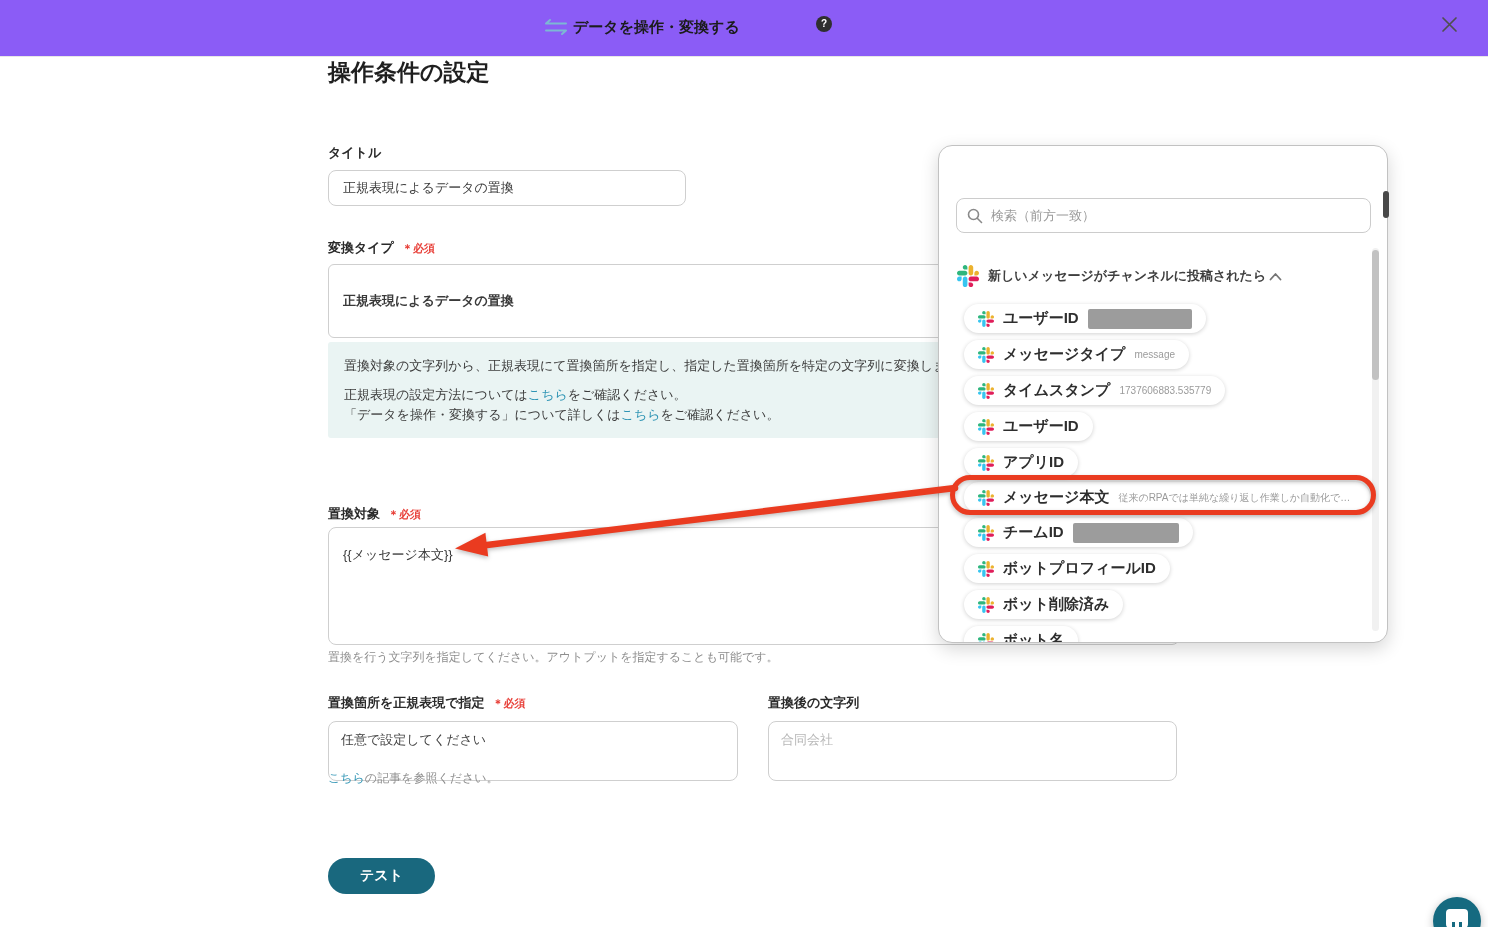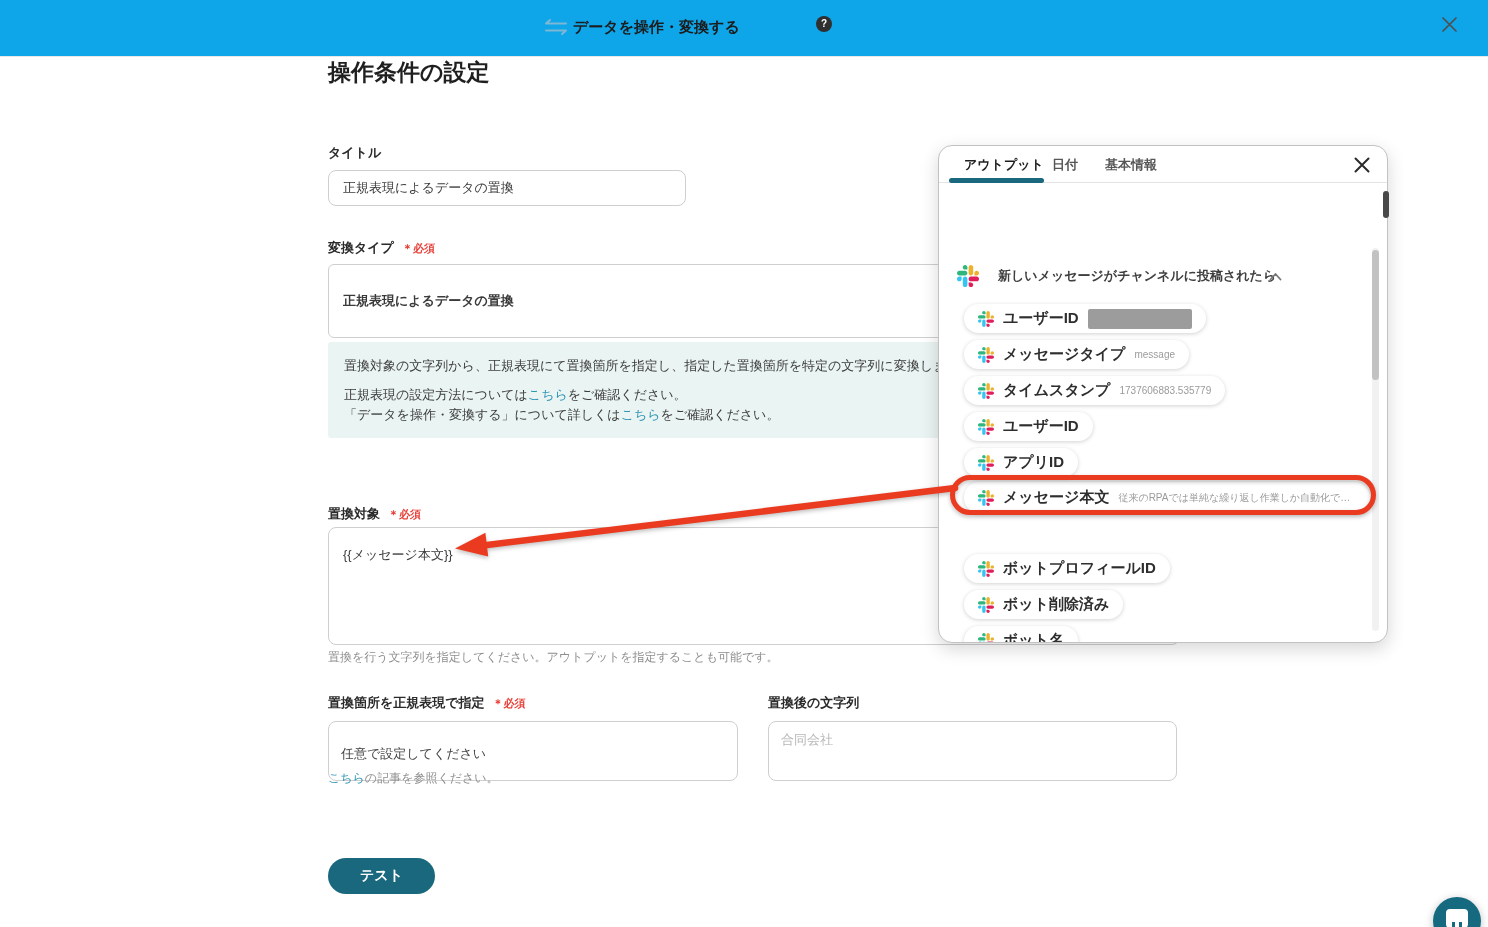--- a/index.html
+++ b/index.html
@@ -1,21 +1,21 @@
 <!DOCTYPE html>
 <html><head>
 <meta charset="utf-8">
 <style>
   * { margin:0; padding:0; box-sizing:border-box; }
   html,body { width:1488px; height:927px; overflow:hidden; background:#fff;
     font-family:"Liberation Sans","DejaVu Sans",sans-serif; }
 
   
   .topbar { position:absolute; left:0; top:0; width:1488px; height:57px;
-    background:#0ea5e9; border-bottom:1px solid #e7e7e7; z-index:4; }
+    background:#8b5cf6; border-bottom:1px solid #e7e7e7; z-index:4; }
   .topbar-title { position:absolute; left:573px; top:18px; font-size:15px;
     font-weight:700; color:#1c1c1c; }
   .swap-icon { position:absolute; left:544px; top:18px; }
   .help-icon { position:absolute; left:816px; top:16px; width:16px; height:16px;
     border-radius:50%; background:#2f2f2f; color:#fff; font-size:10px; font-weight:700;
     text-align:center; line-height:16px; cursor:pointer; }
   .topbar-close { position:absolute; left:1440px; top:15px; cursor:pointer; }
 
   
   .page-heading { position:absolute; left:328px; top:57px; font-size:23px;
@@ -28,21 +28,21 @@
     line-height:34px; padding:0 14px; }
   .type-select { left:328px; top:264px; width:852px; height:74px; border-radius:6px;
     display:flex; align-items:center; padding:0 14px; font-weight:700; }
   .info-box { position:absolute; left:328px; top:342px; width:852px; height:96px;
     background:#eaf4f3; border-radius:3px; padding:14px 16px; font-size:13px;
     color:#3c3c3c; line-height:20px; }
   .info-box p:first-child { margin-bottom:9px; }
   .link { color:#2e94b4; cursor:pointer; }
   .target-box { left:328px; top:527px; width:852px; height:118px; padding:18px 14px; }
   .helper { position:absolute; font-size:12px; color:#8e8e8e;text-align:right; }
-  .regex-box { left:328px; top:721px; width:410px; height:60px; padding:23px 12px; color:#424242; }
+  .regex-box { left:328px; top:721px; width:410px; height:60px; padding:9px 12px; color:#424242; }
   .after-box { left:768px; top:721px; width:409px; height:60px; padding:9px 12px; color:#b7b7b7; }
   .test-btn { position:absolute; left:328px; top:858px; width:107px; height:36px;
     border-radius:19px; background:#19687e; color:#fff; font-size:14px; font-weight:700;
     display:flex; align-items:center; justify-content:center; cursor:pointer; border:none; }
 
   
   .panel { position:absolute; left:938px; top:145px; width:450px; height:498px;
     background:#fff; border:1px solid #c2c2c2; border-radius:14px;
     box-shadow:0 6px 18px rgba(0,0,0,0.16); z-index:10; overflow:hidden; }
   .tabs-row { position:absolute; left:0; top:0; width:100%; height:37px;
@@ -50,21 +50,21 @@
   .tab { position:absolute; top:10px; font-size:13px; font-weight:700; color:#565656; cursor:pointer; }
   .tab.active { color:#1d1d1d; }
   .tab-underline { position:absolute; left:10px; top:32px; width:95px; height:5px;
     border-radius:3px; background:#19687e; }
   .panel-close { position:absolute; left:414px; top:10px; cursor:pointer; }
   .search-box { position:absolute; left:17px; top:52px; width:415px; height:35px;
     border:1px solid #ccc; border-radius:8px; display:flex; align-items:center;
     padding:0 10px; gap:8px; cursor:text; }
   .search-ph { font-size:13px; color:#9a9a9a; }
   .group-header { position:absolute; left:18px; top:115px; height:30px; display:flex;
-    align-items:center; gap:19px; cursor:pointer; }
+    align-items:center; gap:9px; cursor:pointer; }
   .group-label { font-size:13px; font-weight:600; color:#3f3f3f; }
   .pill { position:absolute; left:25px; height:29px; background:#fff; border-radius:15px;
     box-shadow:0 1px 4px rgba(0,0,0,0.18); display:flex; align-items:center;
     padding:0 14px; gap:9px; white-space:nowrap; cursor:pointer; overflow:hidden; }
   .pill-label { font-size:15px; font-weight:700; color:#2e2e2e; }
   .pill-value { font-size:10px; color:#9b9b9b; }
   .redacted { display:inline-block; height:20px; background:#9c9c9c; border-radius:2px; }
   .sb-track { position:absolute; left:433px; top:102px; width:7px; height:383px;
     background:#f1f1f1; border-radius:4px; }
   .sb-thumb { position:absolute; left:433px; top:104px; width:7px; height:130px;
@@ -147,32 +147,28 @@
 <div class="helper" style="left:328px; top:770px;">
   <span class="link">こちら</span><span>の記事を参照ください。</span>
 </div>
 
 <div class="field-label" style="left:768px; top:694px;">置換後の文字列</div>
 <div class="box after-box">合同会社</div>
 
 <button class="test-btn">テスト</button>
 
 <div class="panel">
-  <div class="tabs-row">
-    <span class="tab active" style="left:25px;">アウトプット</span>
-    <span class="tab" style="left:113px;">日付</span>
-    <span class="tab" style="left:166px;">基本情報</span>
-    <span class="tab-underline"></span>
-    <span class="panel-close">
-      <svg width="18" height="18" viewBox="0 0 18 18">
-        <path d="M2.5 2.5 L15.5 15.5 M15.5 2.5 L2.5 15.5" stroke="#2b2b2b" stroke-width="2" stroke-linecap="round"></path>
-      </svg>
-    </span>
-  </div>
-
+
+  <div class="search-box">
+    <svg width="16" height="16" viewBox="0 0 16 16">
+      <circle cx="6.5" cy="6.5" r="5" fill="none" stroke="#8a8a8a" stroke-width="1.6"></circle>
+      <path d="M10.5 10.5 L14.5 14.5" stroke="#8a8a8a" stroke-width="1.6" stroke-linecap="round"></path>
+    </svg>
+    <span class="search-ph">検索（前方一致）</span>
+  </div>
 
   <div class="group-header">
     <svg width="22" height="22" viewBox="0 0 122.8 122.8">
         <use href="#slack-mark"></use>
       </svg>
     <span class="group-label">新しいメッセージがチャンネルに投稿されたら</span>
   </div>
   <svg width="13" height="9" viewBox="0 0 13 9" style="position:absolute; left:330px; top:126px;">
     <path d="M1.5 7.5 L6.5 2 L11.5 7.5" fill="none" stroke="#757575" stroke-width="1.8" stroke-linecap="round" stroke-linejoin="round"></path>
   </svg>
@@ -209,20 +205,27 @@
         <use href="#slack-mark"></use>
       </svg>
     <span class="pill-label">アプリID</span>
   </div>
   <div class="pill" style="top:336px; height:31px; width:406px;">
     <svg width="16" height="16" viewBox="0 0 122.8 122.8">
         <use href="#slack-mark"></use>
       </svg>
     <span class="pill-label">メッセージ本文</span>
     <span class="pill-value">従来のRPAでは単純な繰り返し作業しか自動化で…</span>
+  </div>
+  <div class="pill" style="top:372px;">
+    <svg width="16" height="16" viewBox="0 0 122.8 122.8">
+        <use href="#slack-mark"></use>
+      </svg>
+    <span class="pill-label">チームID</span>
+    <span class="redacted" style="width:106px;"></span>
   </div>
   <div class="pill" style="top:408px;">
     <svg width="16" height="16" viewBox="0 0 122.8 122.8">
         <use href="#slack-mark"></use>
       </svg>
     <span class="pill-label">ボットプロフィールID</span>
   </div>
   <div class="pill" style="top:444px;">
     <svg width="16" height="16" viewBox="0 0 122.8 122.8">
         <use href="#slack-mark"></use>

